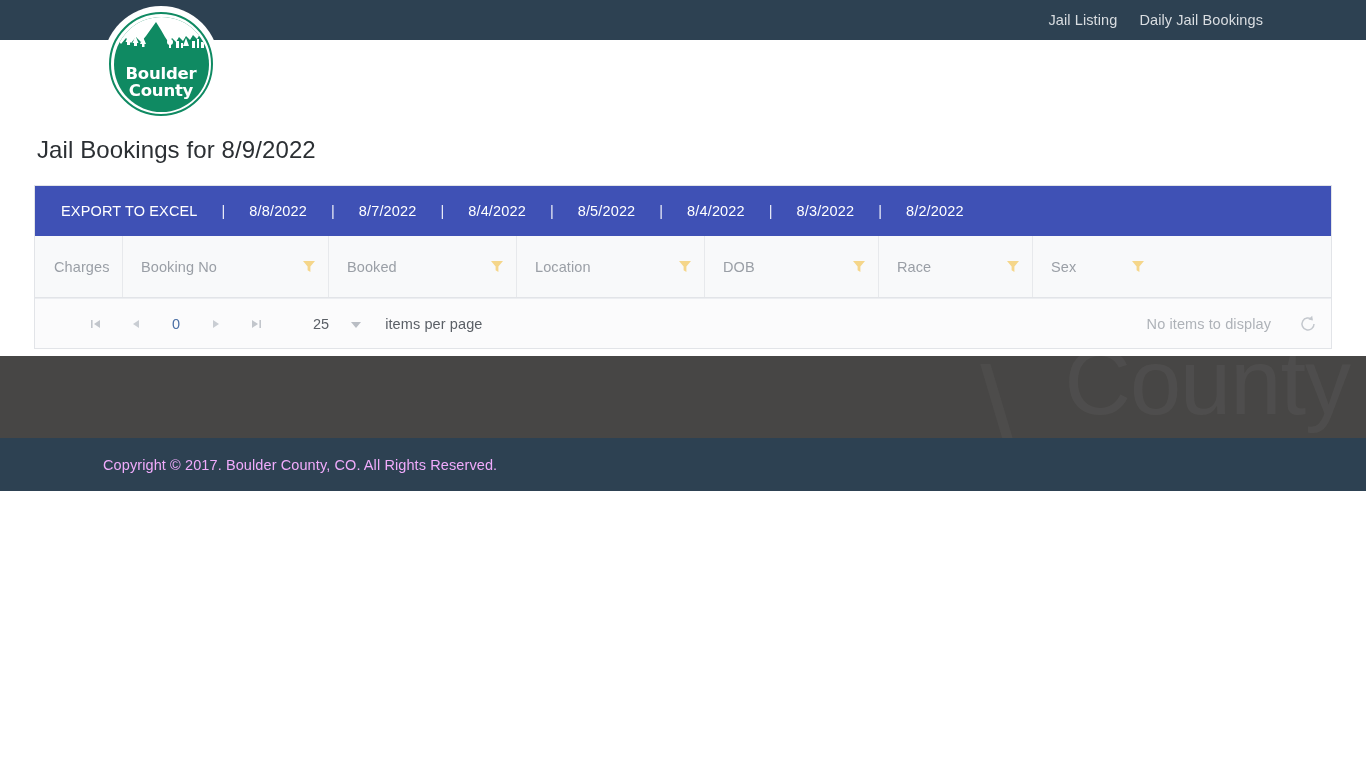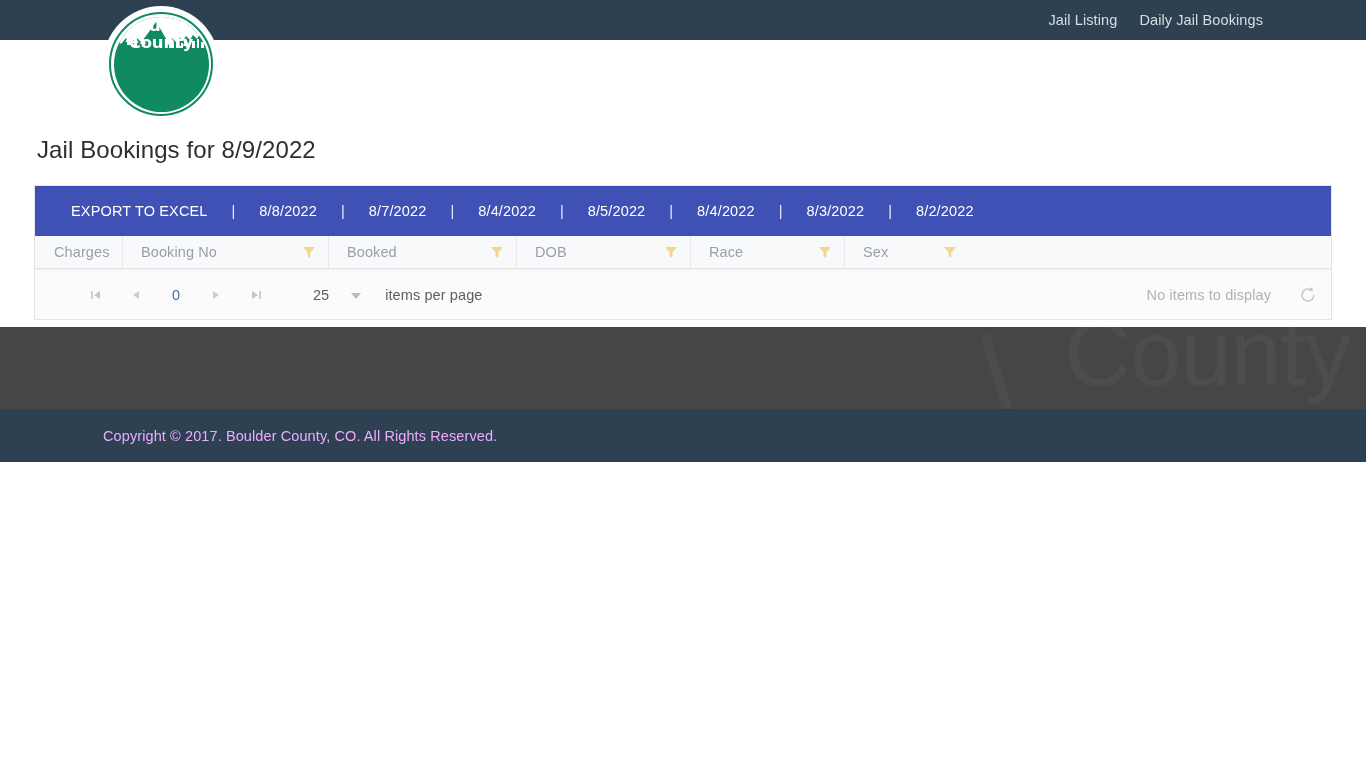--- a/index.html
+++ b/index.html
@@ -58,20 +58,21 @@
   }
   .logo-inner {
     width: 95px; height: 95px;
     border-radius: 50%;
     background: #0f8a62;
     position: relative;
     overflow: hidden;
     display: flex;
     flex-direction: column;
     align-items: center;
+    justify-content: flex-end;
     padding-bottom: 13px;
   }
   .logo-sky { position: absolute; top: 0; left: 0; width: 95px; height: 42px; }
   .logo-text {
     color: #ffffff;
     font-family: "DejaVu Sans", sans-serif;
     font-weight: bold;
     font-size: 16.5px;
     line-height: 17px;
     text-align: center;
@@ -98,42 +99,42 @@
   .grid {
     margin: 21px 34px 0 34px;
     border: 1px solid #e2e4e8;
     background: #ffffff;
   }
   .grid-toolbar {
     background: #3f51b5;
     height: 50px;
     display: flex;
     align-items: center;
-    padding-left: 36px;
+    padding-left: 26px;
     color: #ffffff;
   }
   .tb-item {
     color: #ffffff;
     font-size: 14.5px;
     letter-spacing: .15px;
     text-decoration: none;
     white-space: nowrap;
   }
   .tb-item.export { text-transform: uppercase; }
   .tb-sep {
     color: #ffffff;
     opacity: .9;
     font-size: 14.5px;
     padding: 0 0 0 0;
     margin: 0 24px;
   }
 
   .grid-head {
     display: flex;
-    height: 33px;
+    height: 62px;
     background: #f8f9fa;
     border-bottom: 1px solid #e2e4e8;
     align-items: stretch;
   }
   .th {
     display: flex;
     align-items: center;
     justify-content: space-between;
     border-right: 1px solid #e7e9ec;
     padding: 0 12px 0 18px;
@@ -328,20 +329,26 @@
         </svg>
       </div>
 
       <div class="th th-booked">
         <span class="th-label">Booked</span>
         <svg class="filter-icon" viewBox="0 0 14 13">
           <polygon points="1,1 13,1 8.4,6.4 8.4,12 5.6,10.2 5.6,6.4" fill="#f5d68a"></polygon>
         </svg>
       </div>
 
+      <div class="th th-location">
+        <span class="th-label">Location</span>
+        <svg class="filter-icon" viewBox="0 0 14 13">
+          <polygon points="1,1 13,1 8.4,6.4 8.4,12 5.6,10.2 5.6,6.4" fill="#f5d68a"></polygon>
+        </svg>
+      </div>
 
       <div class="th th-dob">
         <span class="th-label">DOB</span>
         <svg class="filter-icon" viewBox="0 0 14 13">
           <polygon points="1,1 13,1 8.4,6.4 8.4,12 5.6,10.2 5.6,6.4" fill="#f5d68a"></polygon>
         </svg>
       </div>
 
       <div class="th th-race">
         <span class="th-label">Race</span>

